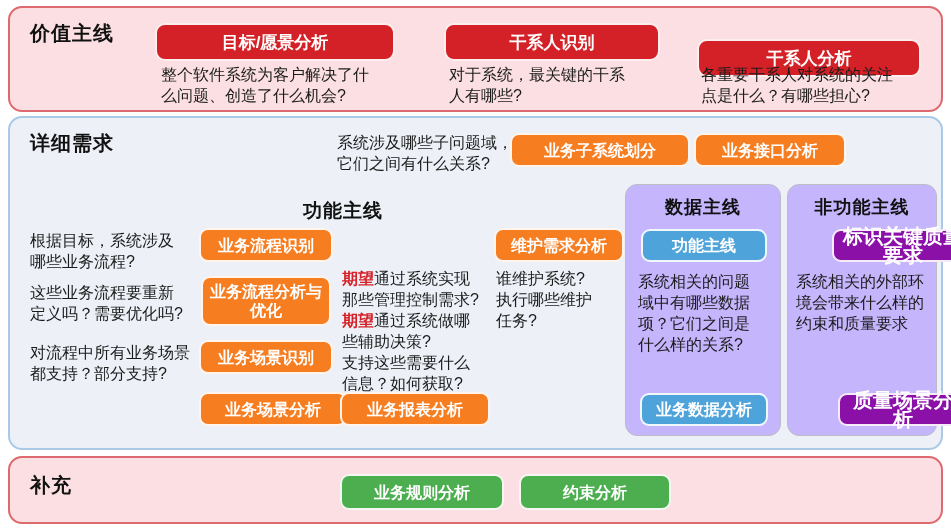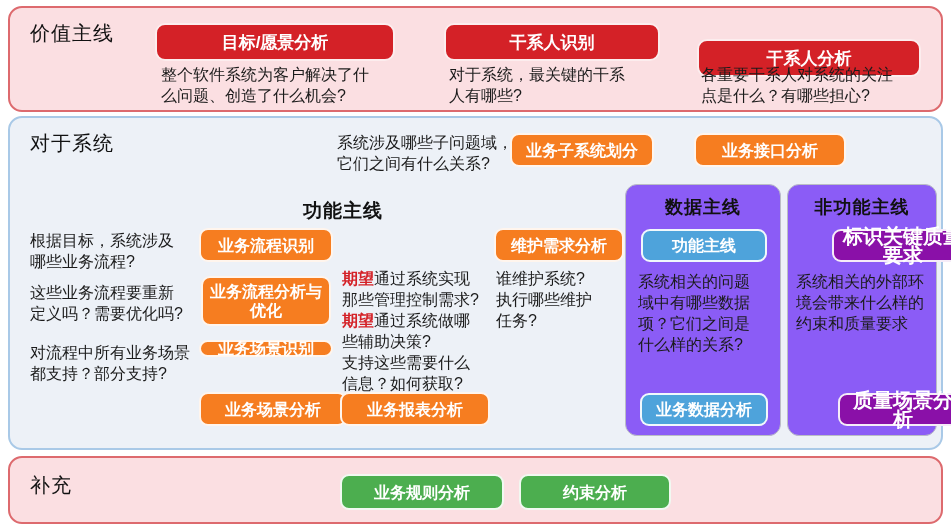--- a/index.html
+++ b/index.html
@@ -4,34 +4,34 @@
 <style>
   html,body{margin:0;padding:0;background:#ffffff;}
   #screen{
     position:relative;width:951px;height:531px;overflow:hidden;
     font-family:"Liberation Sans","DejaVu Sans",sans-serif;
     background:#ffffff;
   }
   .section{position:absolute;box-sizing:border-box;border-radius:14px;}
   .sec-pink{background:var(--c-pink_bg);border:2px solid var(--c-pink_border);}
   .sec-blue{background:var(--c-mid_bg);border:2px solid var(--c-mid_border);}
-  .heading{position:absolute;font-size:20px;font-weight:normal;color:#111;letter-spacing:1px;}
+  .heading{position:absolute;font-size:20px;font-weight:bold;color:#111;letter-spacing:1px;}
   .subheading{position:absolute;font-size:19px;font-weight:bold;color:#111;letter-spacing:1px;}
   .btn{
     position:absolute;box-sizing:border-box;display:flex;align-items:center;justify-content:center;
     color:#fff;font-weight:bold;text-align:center;border-radius:9px;
     border:2px solid rgba(255,255,255,0.92);padding:0 4px;line-height:19px;cursor:default;
   }
   .btn-red{background:var(--c-red);font-size:17px;border-radius:10px;}
   .btn-orange{background:var(--c-orange);font-size:16px;}
   .btn-blue{background:var(--c-blue);font-size:16px;}
   .btn-purple{background:var(--c-purple);font-size:20px;margin-left:40px;}
   .btn-green{background:var(--c-green);font-size:16px;}
   .txt{position:absolute;font-size:16px;line-height:21px;color:var(--c-text);font-weight:500;}
-  .panel{position:absolute;box-sizing:border-box;background:#8b5cf6;border:1.5px solid var(--c-panel_border);border-radius:12px;}
+  .panel{position:absolute;box-sizing:border-box;background:#c4b5fd;border:1.5px solid var(--c-panel_border);border-radius:12px;}
   .panel-title{position:absolute;left:0;width:100%;text-align:center;font-size:18px;font-weight:bold;color:#111;letter-spacing:1px;}
   .em-red{color:var(--c-em);font-weight:bold;margin-top:36px;}
 </style>
 </head>
 <body>
 
 <div id="screen">
 
   <div class="section sec-pink" style="left:8px;top:6px;width:935px;height:106px;">
     <div class="heading" style="left:20px;top:12px;">价值主线</div>
@@ -39,35 +39,35 @@
     <div class="btn btn-red" style="left:145px;top:15px;width:240px;height:38px;">目标/愿景分析</div>
     <div class="btn btn-red" style="left:434px;top:15px;width:216px;height:38px;">干系人识别</div>
     <div class="btn btn-red" style="left:687px;top:31px;width:224px;height:38px;">干系人分析</div>
 
     <div class="txt" style="left:151px;top:56px;width:212px;">整个软件系统为客户解决了什么问题、创造了什么机会?</div>
     <div class="txt" style="left:439px;top:56px;width:180px;">对于系统，最关键的干系人有哪些?</div>
     <div class="txt" style="left:691px;top:56px;width:196px;">各重要干系人对系统的关注点是什么？有哪些担心?</div>
   </div>
 
   <div class="section sec-blue" style="left:8px;top:116px;width:935px;height:334px;">
-    <div class="heading" style="left:20px;top:12px;">对于系统</div>
+    <div class="heading" style="left:20px;top:12px;">详细需求</div>
 
     <div class="txt" style="left:327px;top:14px;width:180px;">系统涉及哪些子问题域，它们之间有什么关系?</div>
-    <div class="btn btn-orange" style="left:500px;top:15px;width:144px;height:34px;">业务子系统划分</div>
+    <div class="btn btn-orange" style="left:500px;top:15px;width:180px;height:34px;">业务子系统划分</div>
     <div class="btn btn-orange" style="left:684px;top:15px;width:152px;height:34px;">业务接口分析</div>
 
     <div class="subheading" style="left:293px;top:80px;">功能主线</div>
 
     <div class="txt" style="left:20px;top:112px;width:154px;">根据目标，系统涉及哪些业务流程?</div>
     <div class="txt" style="left:20px;top:164px;width:154px;">这些业务流程要重新定义吗？需要优化吗?</div>
     <div class="txt" style="left:20px;top:224px;width:166px;">对流程中所有业务场景都支持？部分支持?</div>
 
     <div class="btn btn-orange" style="left:189px;top:110px;width:134px;height:34px;">业务流程识别</div>
     <div class="btn btn-orange" style="left:191px;top:158px;width:130px;height:50px;">业务流程分析与优化</div>
-    <div class="btn btn-orange" style="left:189px;top:222px;width:134px;height:17px;">业务场景识别</div>
+    <div class="btn btn-orange" style="left:189px;top:222px;width:134px;height:34px;">业务场景识别</div>
     <div class="btn btn-orange" style="left:189px;top:274px;width:148px;height:34px;">业务场景分析</div>
 
     <div class="txt" style="left:332px;top:150px;width:140px;">
       <div><span class="em-red">期望</span><span>通过系统实现那些管理控制需求?</span></div>
       <div><span class="em-red">期望</span><span>通过系统做哪些辅助决策?</span></div>
       <div><span class="em-red"></span><span>支持这些需要什么信息？如何获取?</span></div>
     </div>
     <div class="btn btn-orange" style="left:330px;top:274px;width:150px;height:34px;">业务报表分析</div>
 
     <div class="btn btn-orange" style="left:484px;top:110px;width:130px;height:34px;">维护需求分析</div>

